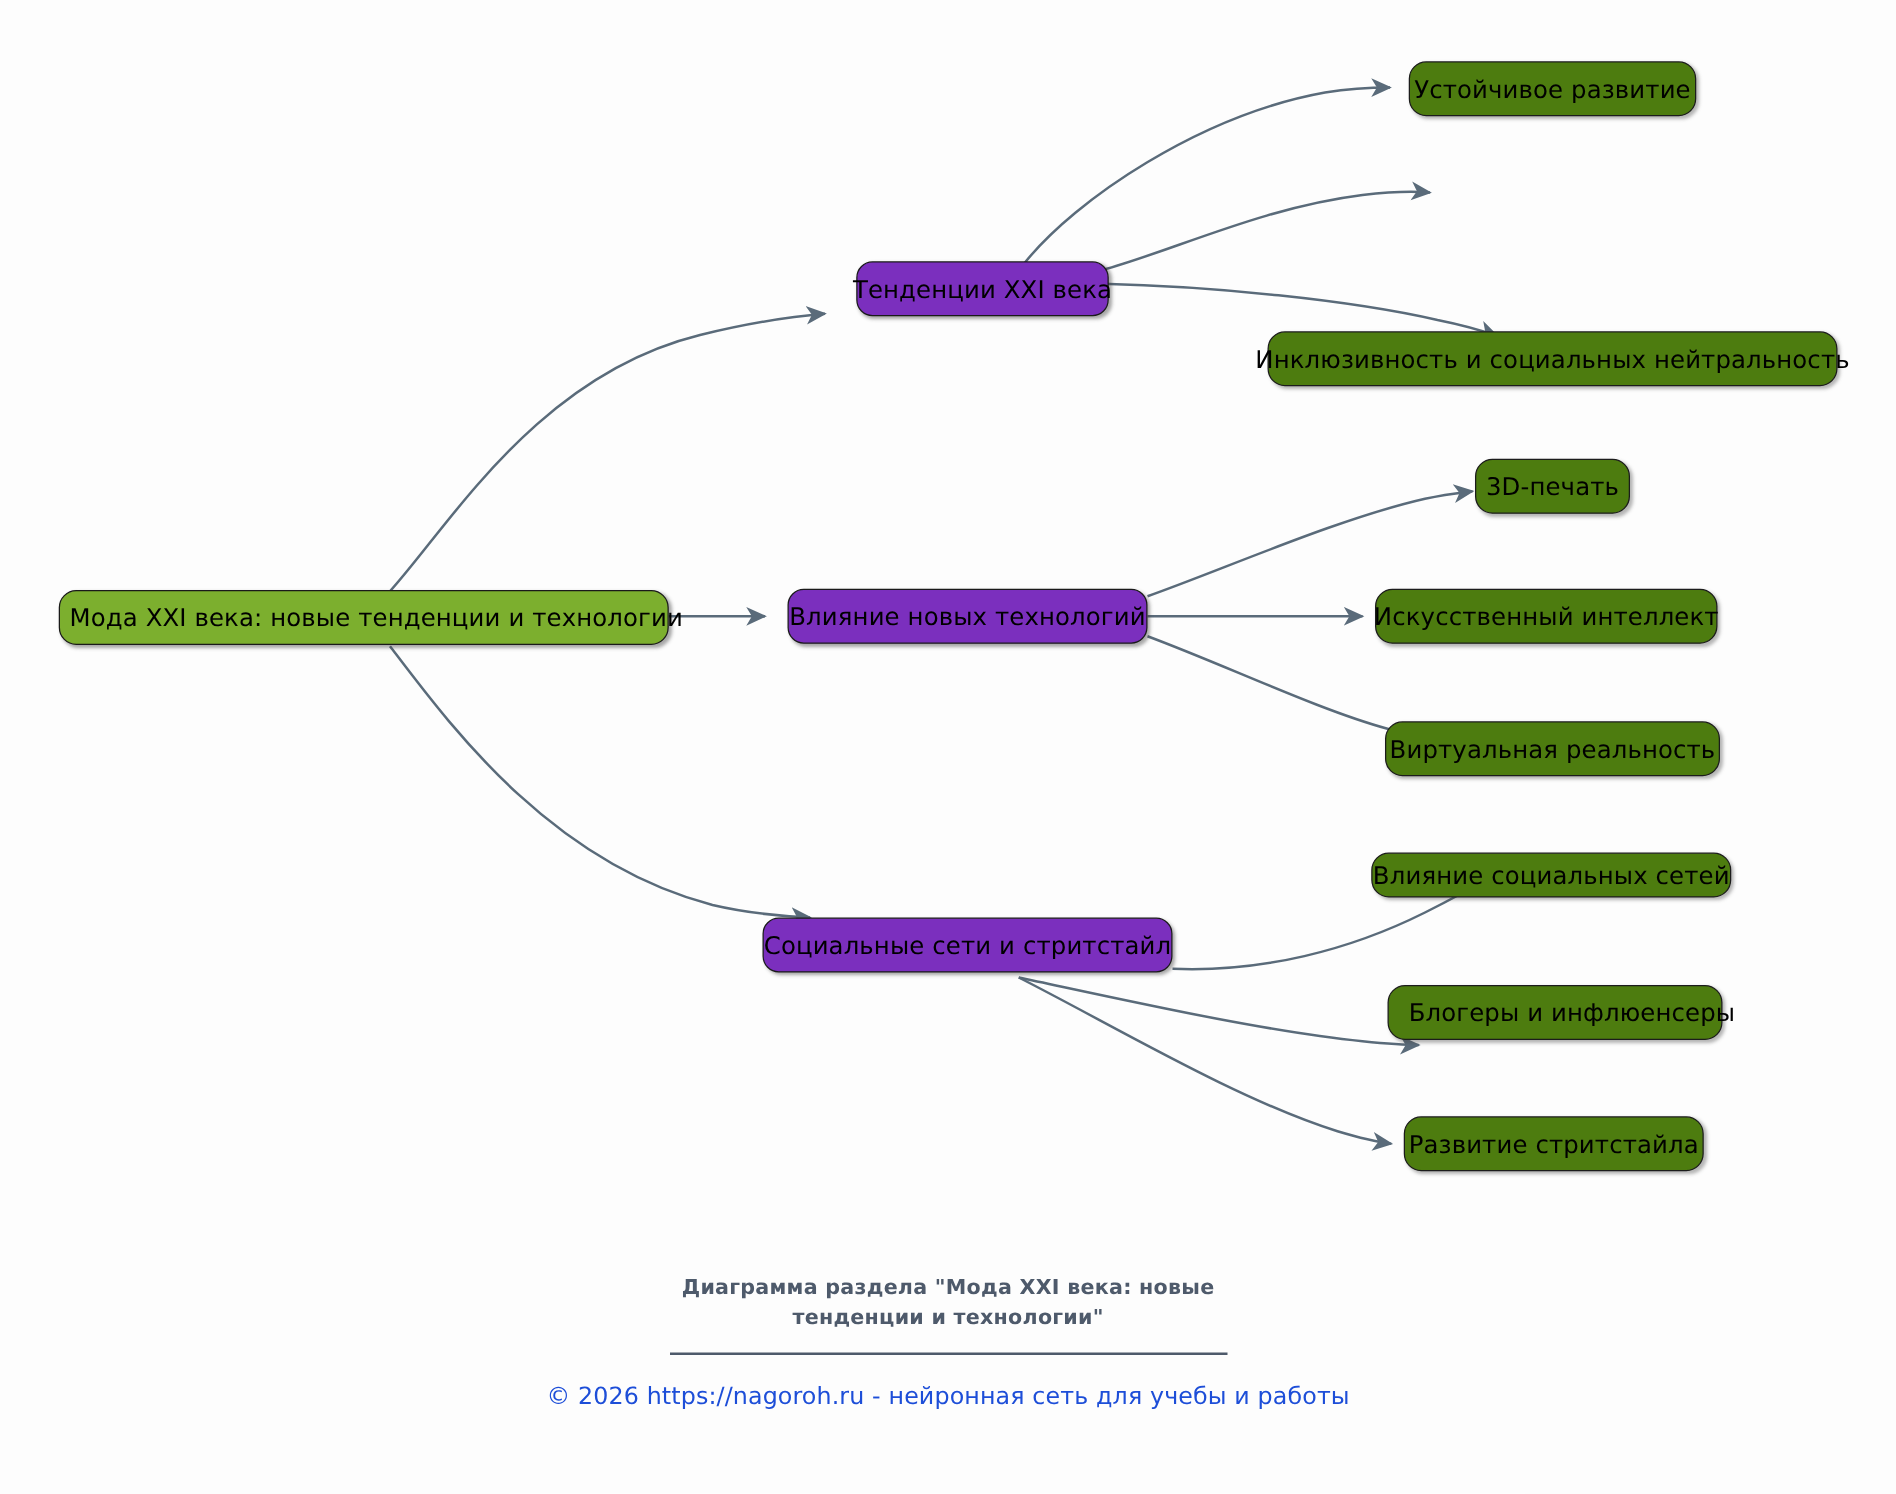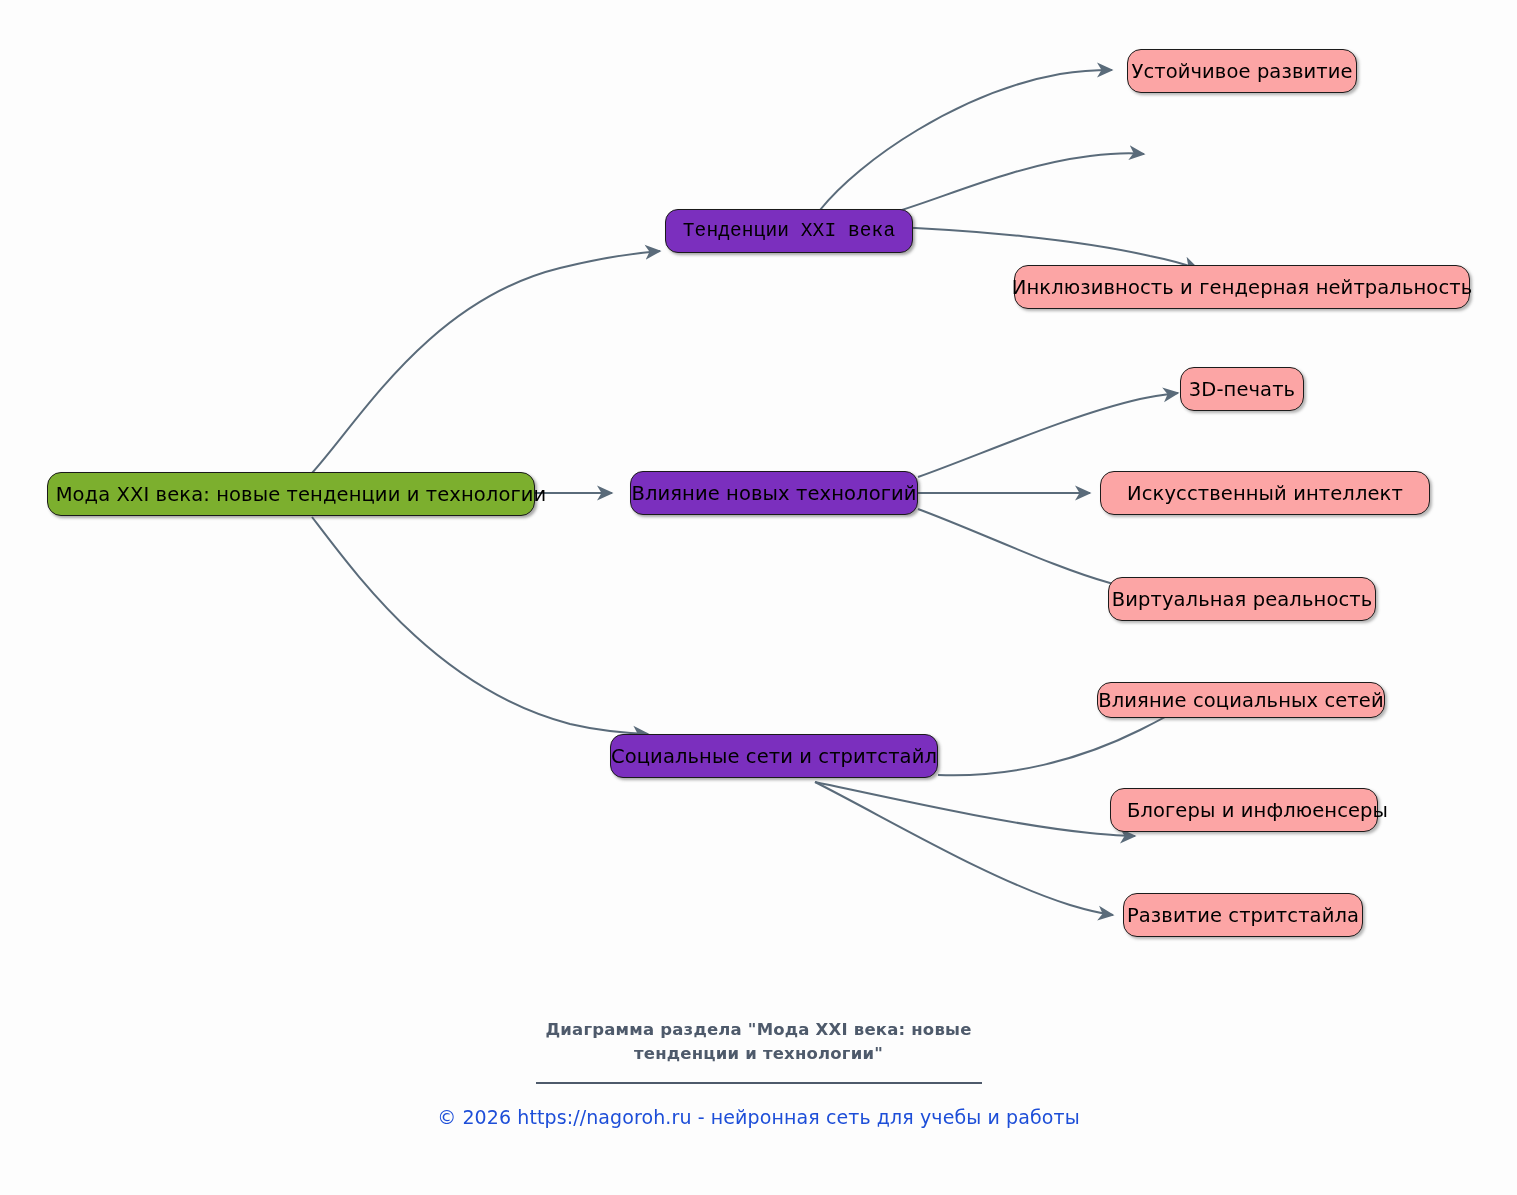--- a/index.html
+++ b/index.html
@@ -43,21 +43,21 @@
     box-shadow: 2px 2px 3px rgba(60,60,60,0.45);
     padding-left: 20px;
   }
   .node-branch {
     background: #7B2FBE;
     border: 1.6px solid #1a1a1a;
     border-radius: 13px;
     box-shadow: 2px 2px 3px rgba(60,60,60,0.45);
   }
   .node-leaf {
-    background: #fca5a5;
+    background: #4d7c0f;
     border: 1.7px solid #1c1c1c;
     border-radius: 14px;
     box-shadow: 2px 2px 3px rgba(70,70,70,0.4);
   }
   #footer {
     position: absolute;
     left: 0;
     width: 1517px;
     top: 1018px;
     text-align: center;
@@ -120,46 +120,46 @@
 
     <path d="M 815,782 C 900,800 1010,825 1090,833 C 1110,835 1125,836 1135,836" fill="none" stroke="#5A6B7A" stroke-width="2" marker-end="url(#arrow)"></path>
 
     <path d="M 815,782 C 890,820 990,880 1070,905 C 1090,911 1105,914 1113,915" fill="none" stroke="#5A6B7A" stroke-width="2" marker-end="url(#arrow)"></path>
   </svg>
 
   <div class="node node-root" style="left:47px; top:472px; width:488px; height:44px;">
     <span>Мода XXI века: новые тенденции и технологии</span>
   </div>
 
-  <div class="node node-branch" style="left:665px; top:209px; width:248px; height:44px;font-family:Liberation Mono, monospace;">
+  <div class="node node-branch" style="left:685px; top:209px; width:202px; height:44px;">
     <span>Тенденции XXI века</span>
   </div>
 
   <div class="node node-branch" style="left:630px; top:471px; width:288px; height:44px;text-align:center;">
     <span>Влияние новых технологий</span>
   </div>
 
   <div class="node node-branch" style="left:610px; top:734px; width:328px; height:44px;">
     <span>Социальные сети и стритстайл</span>
   </div>
 
   <div class="node node-leaf" style="left:1127px; top:49px; width:230px; height:44px;">
     <span>Устойчивое развитие</span>
   </div>
 
 
   <div class="node node-leaf" style="left:1014px; top:265px; width:456px; height:44px;">
-    <span>Инклюзивность и гендерная нейтральность</span>
+    <span>Инклюзивность и социальных нейтральность</span>
   </div>
 
   <div class="node node-leaf" style="left:1180px; top:367px; width:124px; height:44px;">
     <span>3D-печать</span>
   </div>
 
-  <div class="node node-leaf" style="left:1100px; top:471px; width:330px; height:44px;">
+  <div class="node node-leaf" style="left:1100px; top:471px; width:274px; height:44px;">
     <span>Искусственный интеллект</span>
   </div>
 
   <div class="node node-leaf" style="left:1108px; top:577px; width:268px; height:44px;">
     <span>Виртуальная реальность</span>
   </div>
 
   <div class="node node-leaf" style="left:1097px; top:682px; width:288px; height:36px;">
     <span>Влияние социальных сетей</span>
   </div>

